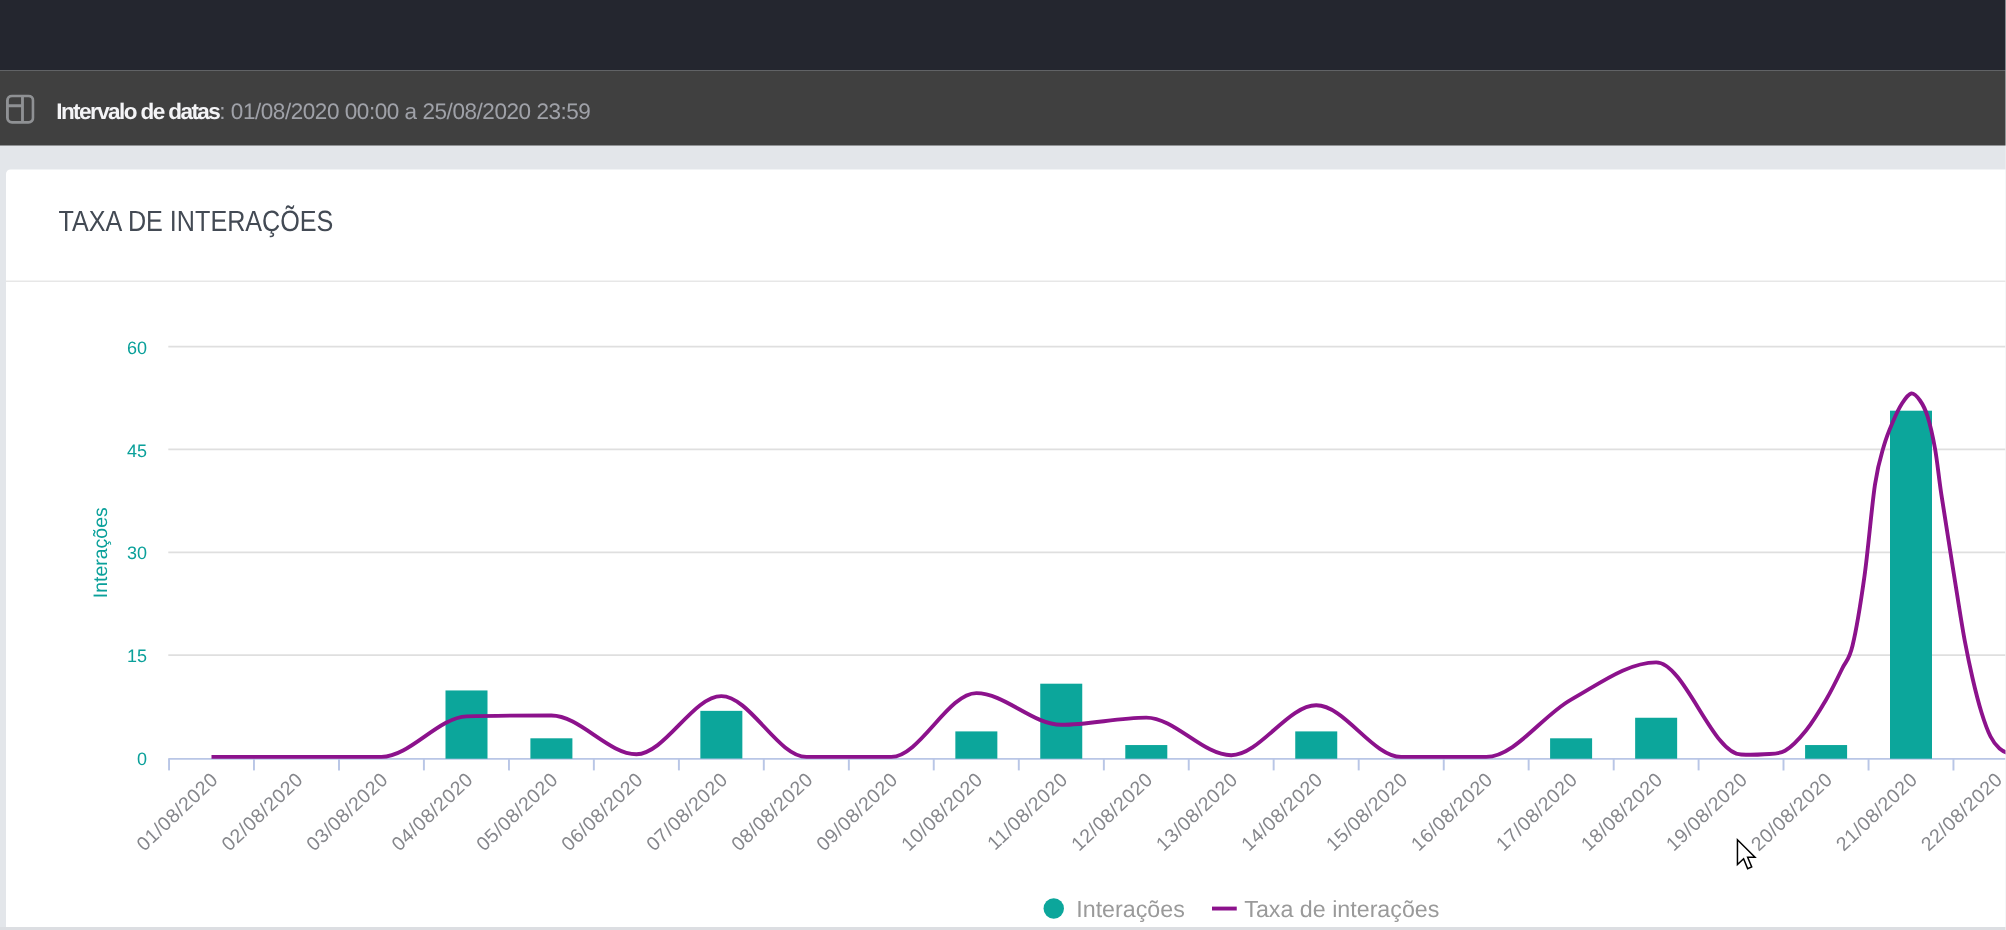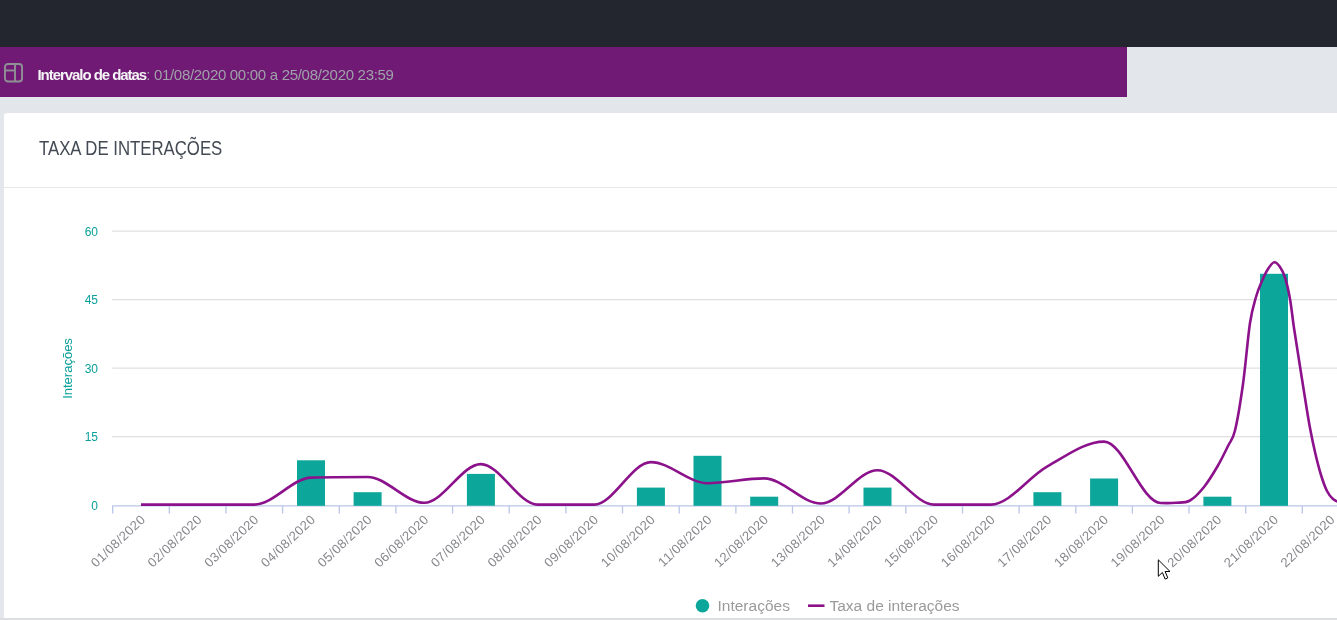--- a/index.html
+++ b/index.html
@@ -1,18 +1,18 @@
 <!DOCTYPE html>
 <html><head><meta charset="utf-8">
 <style>
 * { margin:0; padding:0; box-sizing:border-box; }
 html,body { width:1337px; height:620px; overflow:hidden; background:#e3e6ea;
   font-family:"Liberation Sans", sans-serif; }
 .topbar { position:absolute; left:0; top:0; width:1337px; height:47px; background:#24262f; }
-.navbar2 { position:absolute; left:0; top:47px; width:1127px; height:50px; background:#701a75; }
+.navbar2 { position:absolute; left:0; top:47px; width:1337px; height:50px; background:#404040; }
 .navtext { position:absolute; left:37.5px; top:19.5px; font-size:15px; color:#9fa1a8;
   letter-spacing:-0.3px; white-space:nowrap; line-height:1; }
 .navtext b { color:#f4f4f6; font-weight:700; letter-spacing:-1.05px; }
 .card { position:absolute; left:4px; top:113px; width:1333px; height:507px; background:#fff;
   border-radius:3px 0 0 0; }
 .card-h { position:absolute; left:0; top:0; width:100%; height:75px; border-bottom:1px solid #e7e7e7; }
 .title { position:absolute; left:35.2px; top:25.5px; font-size:19.5px; color:#434a54;
   transform:scaleX(0.86); transform-origin:0 0; white-space:nowrap; line-height:1; }
 .botline { position:absolute; left:0; top:618px; width:1337px; height:2px; background:#dcdee2; }
 svg.chart { position:absolute; left:0; top:0; }

